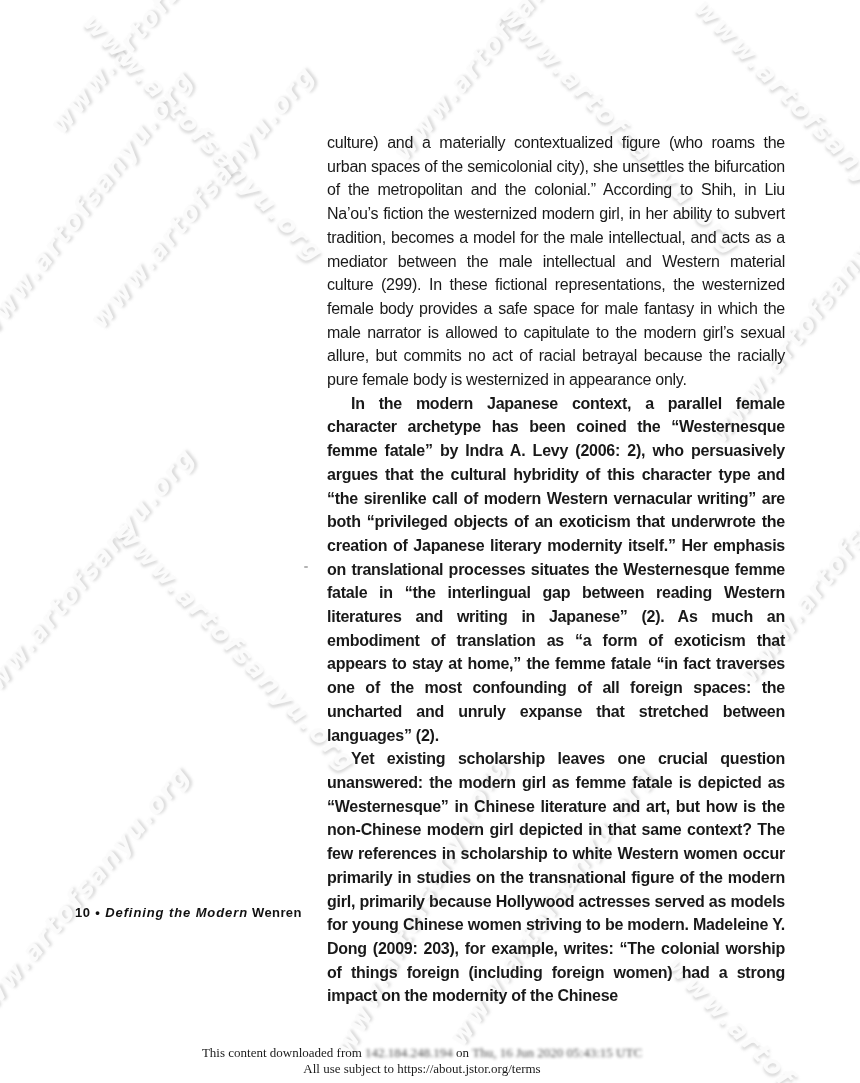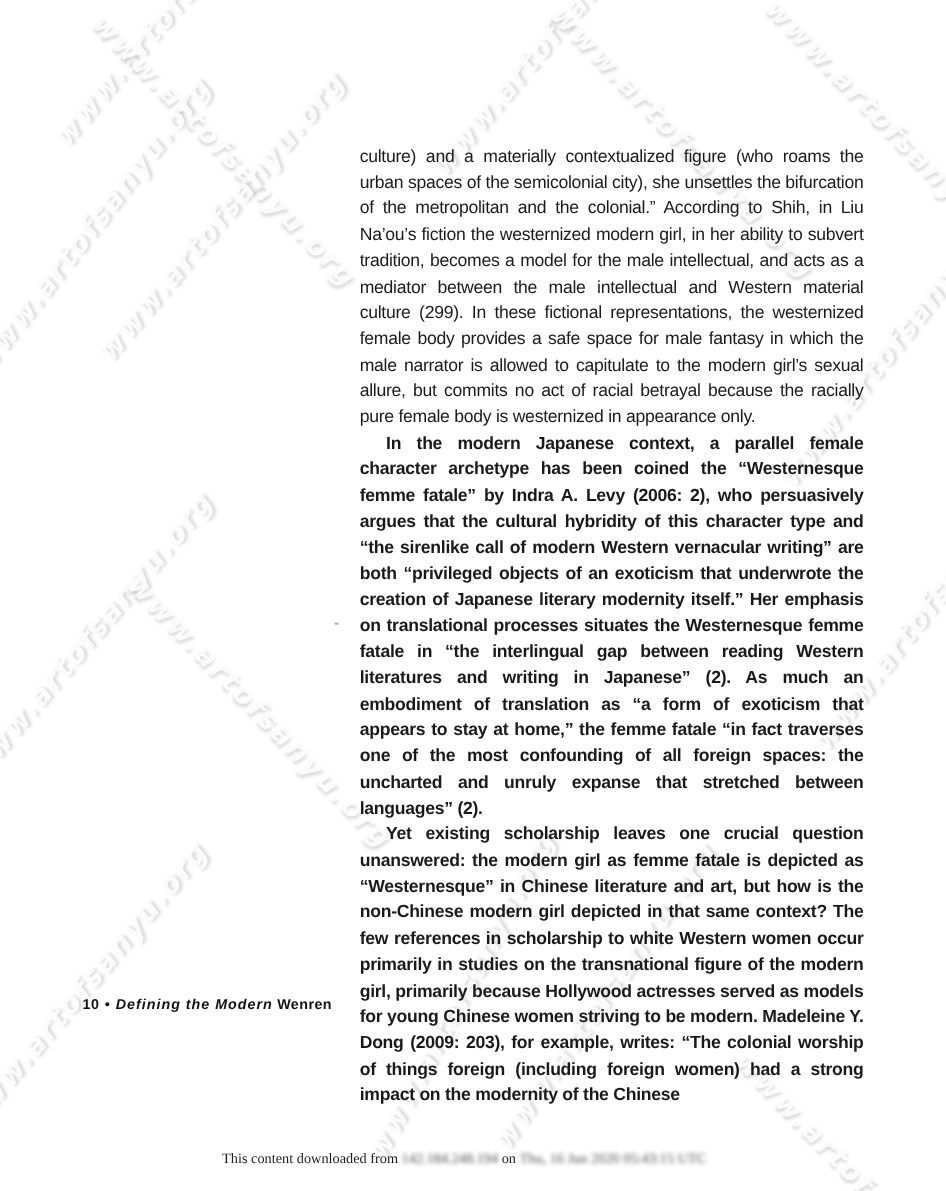--- a/index.html
+++ b/index.html
@@ -134,13 +134,14 @@
   <span>10</span><span class="sep">•</span><span class="title-italic">Defining the Modern</span><span>Wenren</span>
 </div>
 
 <div class="jstor-notice">
   <div>
     <span>This content downloaded from</span>
     <span class="redacted">142.184.248.194</span>
     <span>on</span>
     <span class="redacted">Thu, 16 Jun 2020 05:43:15 UTC</span>
   </div>
+  <div>All use subject to https://about.jstor.org/terms</div>
 </div>
 
 </body></html>

